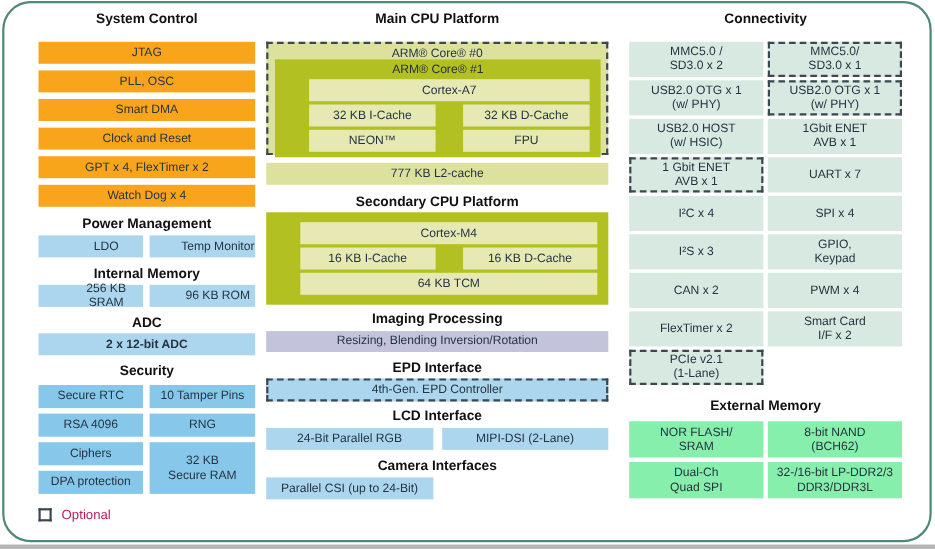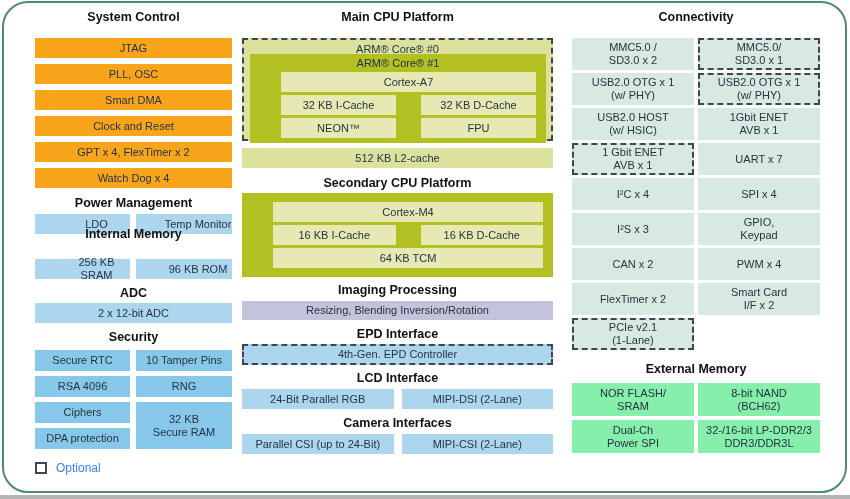--- a/index.html
+++ b/index.html
@@ -45,29 +45,29 @@
   .olive-pale{ background: #dce19e; }
   .olive-cell{ background: #e6e9b4; margin-left: 21px; }
   .lavender  { background: #c3c4dc; }
   .dashed    { border: 2px dashed #3c4750; }
 
   
   .sc-rows { top: 38px; display: flex; flex-direction: column; gap: 6px; }
   .sc-rows .cell { height: 20px; }
   .pair { display: grid; grid-template-columns: 95px 96px; column-gap: 6px; }
   .pair .cell { height: 20px; padding-left: 28px; }
-  .single .cell { height: 20px; }
+  .single .cell { height: 20px; font-weight: bold; }
   .sec-grid {
     top: 350px; display: grid; grid-template-columns: 95px 96px;
     column-gap: 6px; row-gap: 5px; grid-auto-rows: 21px;
   }
   .secure-ram { grid-column: 2; grid-row: 3 / 5; height: auto !important; }
   .legend { top: 461px; display: flex; align-items: center; gap: 9px; }
   .legend-swatch { width: 12px; height: 12px; border: 2px dashed #3c4750; background: #ffffff; }
-  .legend-label { font-size: 12px; color: #3b82f6; }
+  .legend-label { font-size: 12px; color: #be185d; }
 
   
   .core0-box { top: 38px; height: 103px; }
   .core0-label { position: absolute; top: 1px; left: 0; width: 100%; height: 15px;
                  font-size: 11px; color: #253441; display: flex; align-items: center; justify-content: center; }
   .core1-box { position: absolute; top: 54px; left: 8px; width: 296px; height: 89px; }
   .core1-label { position: absolute; top: 1px; left: 0; width: 100%; height: 16px;
                  font-size: 11px; color: #243038; display: flex; align-items: center; justify-content: center; }
   .cpu-cell-full { position: absolute; left: 10px; right: 10px; height: 20px; }
   .cpu-row { position: absolute; left: 10px; right: 10px; height: 20px;
@@ -102,21 +102,21 @@
     <div class="cell orange">GPT x 4, FlexTimer x 2</div>
     <div class="cell orange">Watch Dog x 4</div>
   </div>
 
   <div class="title abs" style="top:196px">Power Management</div>
   <div class="abs pair" style="top:214px">
     <div class="cell lblue">LDO</div>
     <div class="cell lblue">Temp Monitor</div>
   </div>
 
-  <div class="title abs" style="top:227px">Internal Memory</div>
+  <div class="title abs" style="top:242px">Internal Memory</div>
   <div class="abs pair" style="top:259px">
     <div class="cell lblue">256 KB SRAM</div>
     <div class="cell lblue">96 KB ROM</div>
   </div>
 
   <div class="title abs" style="top:286px">ADC</div>
   <div class="abs single" style="top:303px">
     <div class="cell lblue">2 x 12-bit ADC</div>
   </div>
 
@@ -151,21 +151,21 @@
     <div class="cpu-row" style="top:41px">
       <div class="cell olive-cell">32 KB I-Cache</div>
       <div class="cell olive-cell">32 KB D-Cache</div>
     </div>
     <div class="cpu-row" style="top:64px">
       <div class="cell olive-cell">NEON™</div>
       <div class="cell olive-cell">FPU</div>
     </div>
   </div>
 
-  <div class="abs cell olive-pale l2">512 KB L2-cache</div>
+  <div class="abs cell olive-pale l2">777 KB L2-cache</div>
 
   <div class="title abs" style="top:176px">Secondary CPU Platform</div>
   <div class="abs m4-box olive">
     <div class="cell olive-cell cpu-cell-full" style="top:9px">Cortex-M4</div>
     <div class="cpu-row" style="top:32px">
       <div class="cell olive-cell">16 KB I-Cache</div>
       <div class="cell olive-cell">16 KB D-Cache</div>
     </div>
     <div class="cell olive-cell cpu-cell-full" style="top:55px">64 KB TCM</div>
   </div>
@@ -178,21 +178,20 @@
 
   <div class="title abs" style="top:371px">LCD Interface</div>
   <div class="abs halfrow" style="top:389px">
     <div class="cell lblue">24-Bit Parallel RGB</div>
     <div class="cell lblue">MIPI-DSI (2-Lane)</div>
   </div>
 
   <div class="title abs" style="top:416px">Camera Interfaces</div>
   <div class="abs halfrow" style="top:434px">
     <div class="cell lblue">Parallel CSI (up to 24-Bit)</div>
-    <div class="cell lblue">MIPI-CSI (2-Lane)</div>
   </div>
 </div>
 
 <div id="col-right" class="col">
   <div class="title abs" style="top:10px">Connectivity</div>
   <div class="abs conn-grid">
     <div class="cell mint">MMC5.0 /
 SD3.0 x 2</div>
     <div class="cell mint dashed">MMC5.0/
 SD3.0 x 1</div>
@@ -221,19 +220,19 @@
 (1-Lane)</div>
   </div>
 
   <div class="title abs" style="top:362px">External Memory</div>
   <div class="abs em-grid">
     <div class="cell eorange">NOR FLASH/
 SRAM</div>
     <div class="cell eorange">8-bit NAND
 (BCH62)</div>
     <div class="cell eorange">Dual-Ch
-Power SPI</div>
+Quad SPI</div>
     <div class="cell eorange">32-/16-bit LP-DDR2/3
 DDR3/DDR3L</div>
   </div>
 </div>
 
 <div class="bottom-strip"></div>
 
 </body></html>

